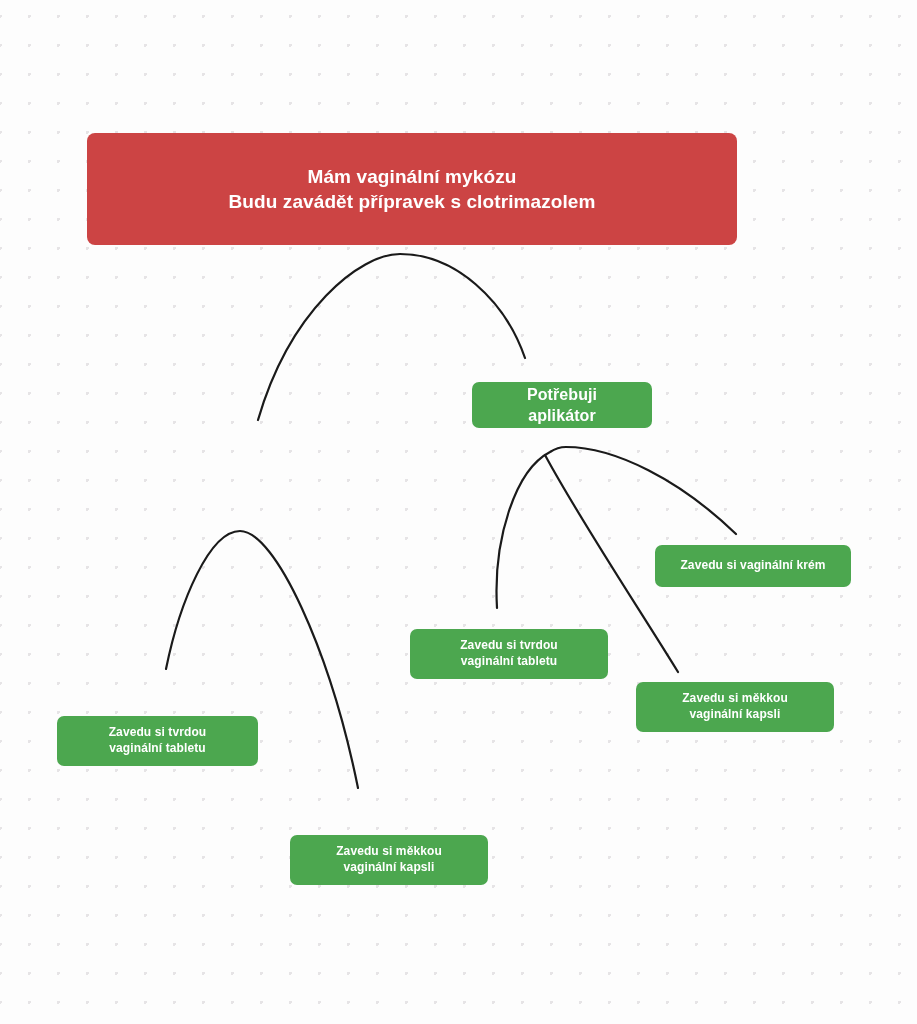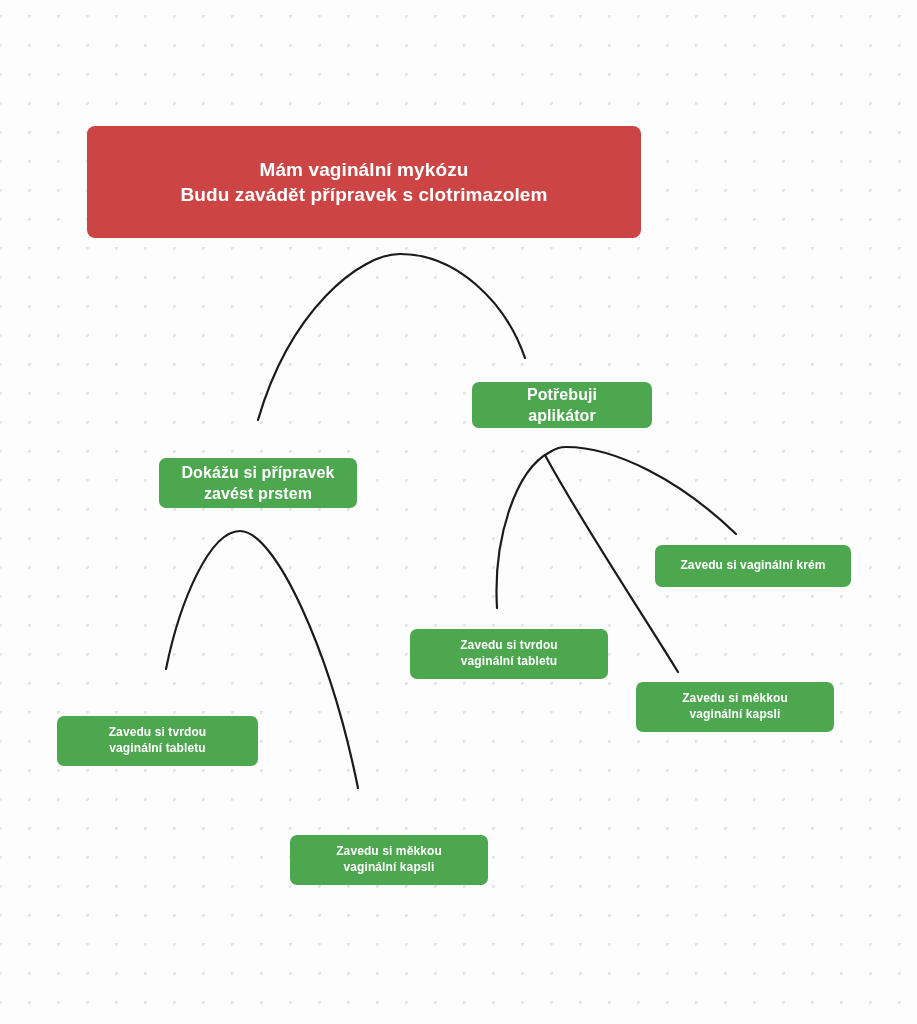--- a/index.html
+++ b/index.html
@@ -74,25 +74,23 @@
   <svg id="edges" viewBox="0 0 917 1024" xmlns="http://www.w3.org/2000/svg">
     <g fill="none" stroke="#1a1a1a" stroke-width="2.2" stroke-linecap="round">
       <path d="M 258 420 C 290 310 360 254 400 254 C 455 254 505 300 525 358"></path>
       <path d="M 497 608 C 493 540 515 470 550 452 C 556 448 561 447 566 447"></path>
       <path d="M 566 447 C 615 447 680 480 736 534"></path>
       <path d="M 545 455 C 580 520 640 610 678 672"></path>
       <path d="M 166 669 C 180 600 210 531 240 531 C 275 531 330 650 358 788"></path>
     </g>
   </svg>
 
-  <div class="node node-root" id="n-root" style="left: 87px; top: 126px; width: 554px; height: 112px;">Mám vaginální mykózu
+  <div class="node node-root" id="n-root" style="left: 87px; top: 133px; width: 650px; height: 112px;">Mám vaginální mykózu
 Budu zavádět přípravek s clotrimazolem</div>
 
-  <div class="node node-step" id="n-finger" style="left: 159px; top: 458px; width: 198px; height: 50px;">Dokážu si přípravek
-zavést prstem</div>
 
   <div class="node node-step" id="n-applicator" style="left: 472px; top: 382px; width: 180px; height: 46px;">Potřebuji
 aplikátor</div>
 
   <div class="node node-leaf" id="n-cream" style="left: 655px; top: 545px; width: 196px; height: 42px;">Zavedu si vaginální krém</div>
 
   <div class="node node-leaf" id="n-hard-tablet-right" style="left: 410px; top: 629px; width: 198px; height: 50px;">Zavedu si tvrdou
 vaginální tabletu</div>
 
   <div class="node node-leaf" id="n-soft-capsule-right" style="left: 636px; top: 682px; width: 198px; height: 50px;">Zavedu si měkkou

